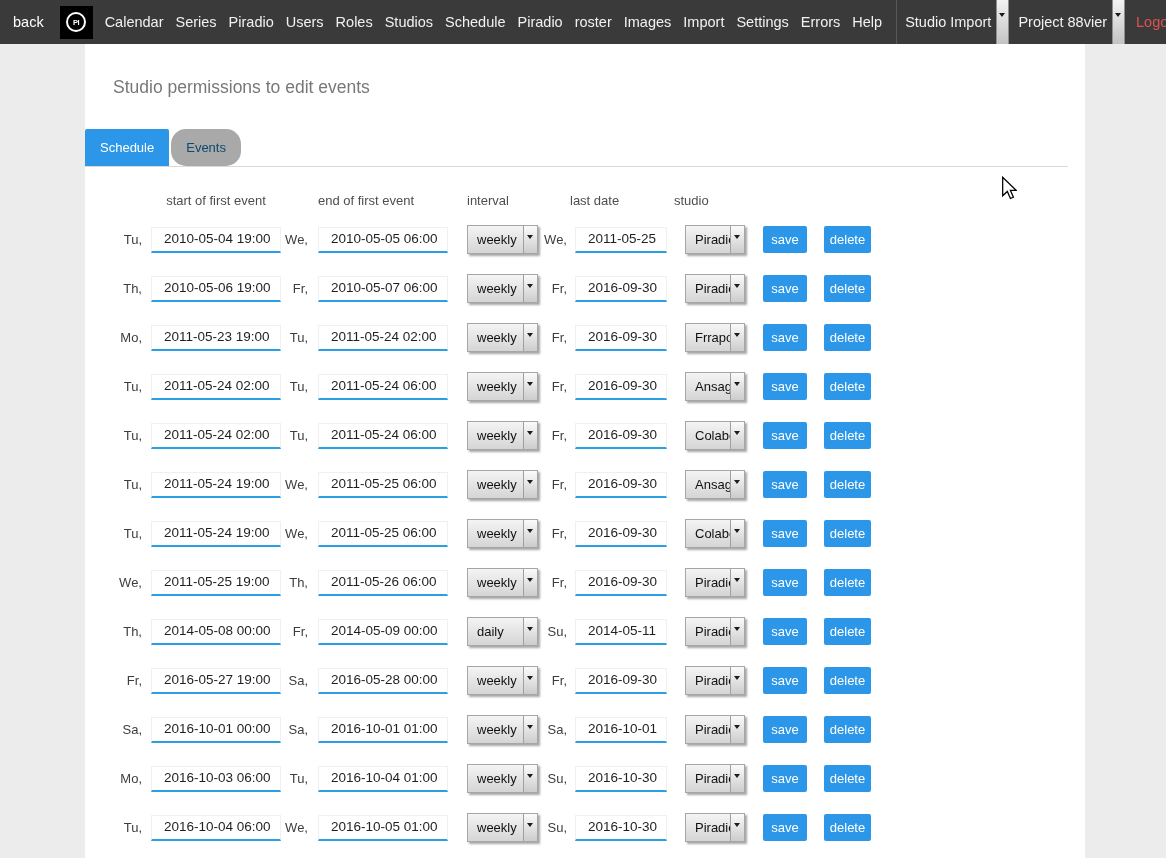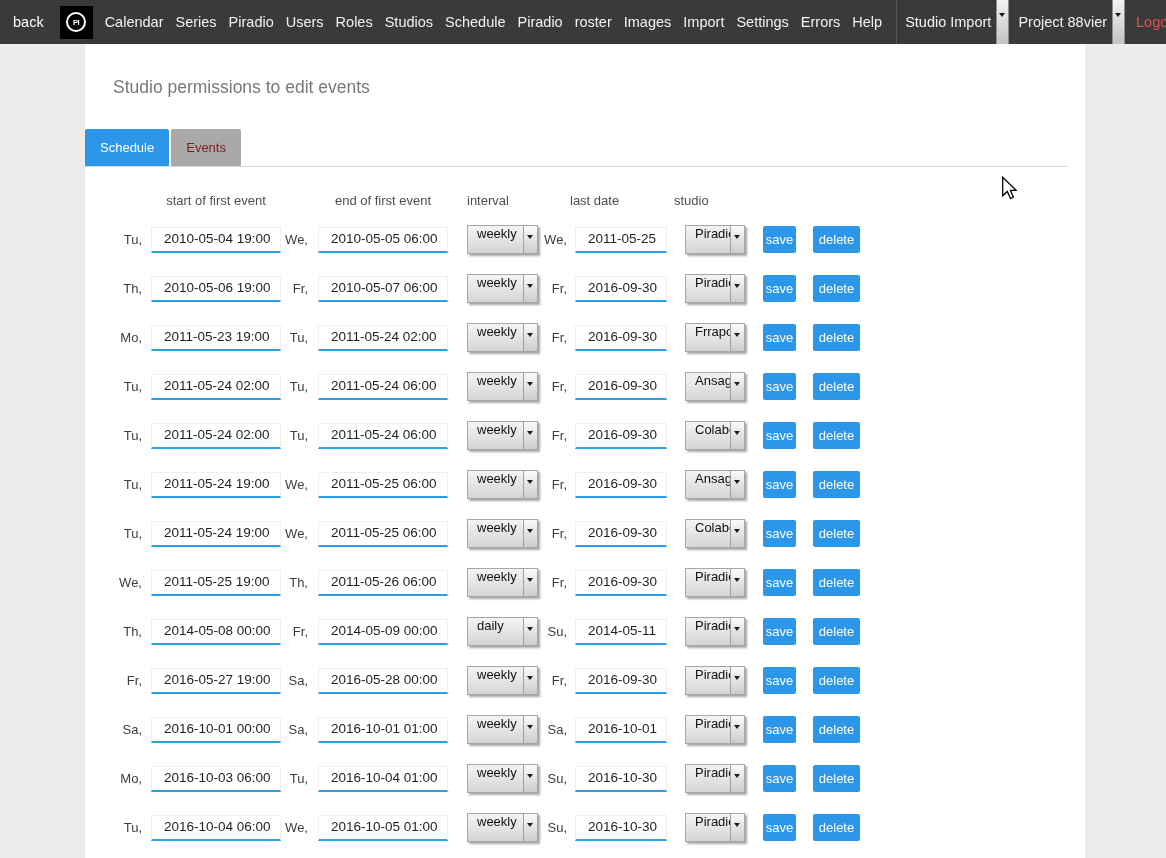--- a/index.html
+++ b/index.html
@@ -57,28 +57,28 @@
   }
   .tabbar {
     position: absolute; left: 0; right: 17px; top: 85px;
     display: flex; border-bottom: 1px solid #d9d9d9;
   }
   .tab {
     padding: 11px 15px; font-size: 13px; min-width: 84px; text-align: center;
     border-radius: 2px 2px 0 0; margin-right: 2px; cursor: pointer;
   }
   .tab.active { background: #2c97e8; color: #ffffff; }
-  .tab.inactive { background: #a9a9a9; color: #7f1d1d; min-width: 62px; }
+  .tab.inactive { background: #a9a9a9; color: #0c4a6e; min-width: 62px; border-radius: 15px; }
   
   .thead {
     position: absolute; top: 149px; left: 25px;
     display: flex; font-size: 13px; color: #4e4e4e;
   }
   .h-start    { margin-left: 41px; width: 130px; text-align: center; }
-  .h-end      { margin-left: 37px; width: 130px; text-align: center; }
+  .h-end      { margin-left: 37px; width: 130px; text-align: left; }
   .h-interval { margin-left: 19px; width: 71px; }
   .h-lastdate { margin-left: 32px; width: 95px; }
   .h-studio   { margin-left: 9px;  width: 60px; }
   
   #rows { position: absolute; top: 171px; left: 0; right: 0; }
   .row { display: flex; align-items: center; height: 49px; padding-left: 25px; }
   .day { font-size: 13px; color: #3d3d3d; flex: none; }
   .d1 { width: 32px; text-align: right; margin-right: 9px; }
   .d2 { width: 27px; text-align: right; margin-right: 10px; }
   .d3 { width: 24px; text-align: right; margin-left: 5px; margin-right: 8px; }
@@ -88,21 +88,21 @@
     font-family: inherit; font-size: 13.5px; color: #1f1f1f;
     padding: 0 0 2px 12px; flex: none; outline: none;
   }
   .inp1, .inp2 { width: 130px; }
   .inp3 { width: 92px; }
   .sel {
     height: 29px; flex: none;
     background: linear-gradient(180deg, #f4f4f4, #d5d5d5);
     border: 1px solid #a6a6a6;
     box-shadow: 1.5px 1.5px 2px rgba(0,0,0,0.35);
-    display: flex; cursor: pointer;
+    display: flex; align-items: center; cursor: pointer;
   }
   .sel-interval { width: 71px; margin-left: 19px; }
   .sel-studio   { width: 60px; margin-left: 18px; }
   .sel-label { flex: 1; font-size: 13px; color: #111; padding-left: 9px; overflow: hidden; }
   .sel-arrow {
     width: 14px; align-self: stretch; position: relative; flex: none;
     border-left: 1px solid #9f9f9f;
     background: linear-gradient(180deg, #fbfbfb, #cccccc);
   }
   .tri {
@@ -110,21 +110,21 @@
     width: 0; height: 0;
     border-left: 3.5px solid transparent; border-right: 3.5px solid transparent;
     border-top: 4.5px solid #1c1c1c;
   }
   .btn {
     height: 27px; border: none; border-radius: 2px;
     background: #2c97e8; color: #fff;
     font-family: inherit; font-size: 13px; padding: 0;
     cursor: pointer; flex: none;
   }
-  .btn-save { width: 33px; margin-left: 18px; }
+  .btn-save { width: 44px; margin-left: 18px; }
   .btn-delete { width: 47px; margin-left: 17px; }
   
   .cursor { position: absolute; left: 1001px; top: 176px; pointer-events: none; }
 </style>
 </head>
 <body>
 
 <div class="nav">
   <a class="nav-link">back</a>
   <div class="logo">

